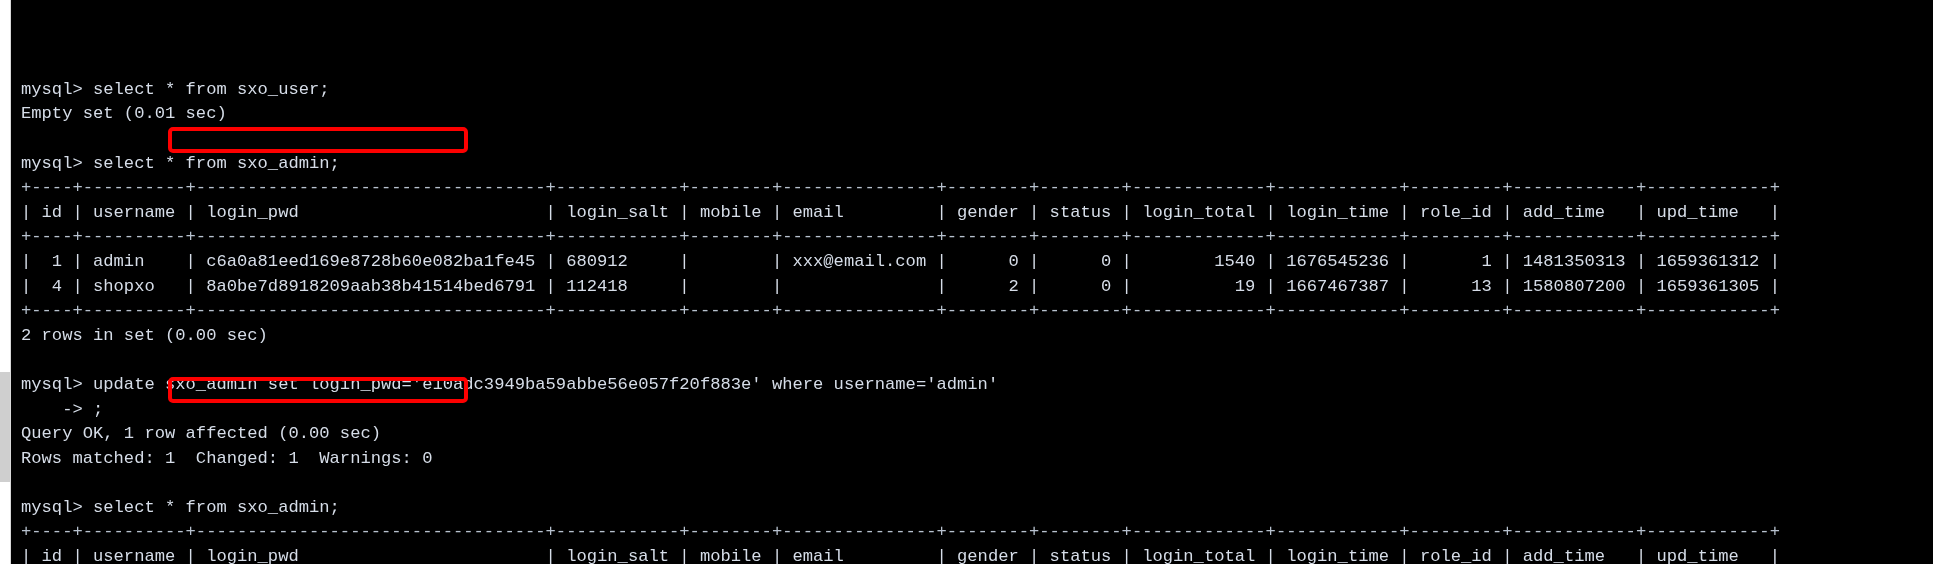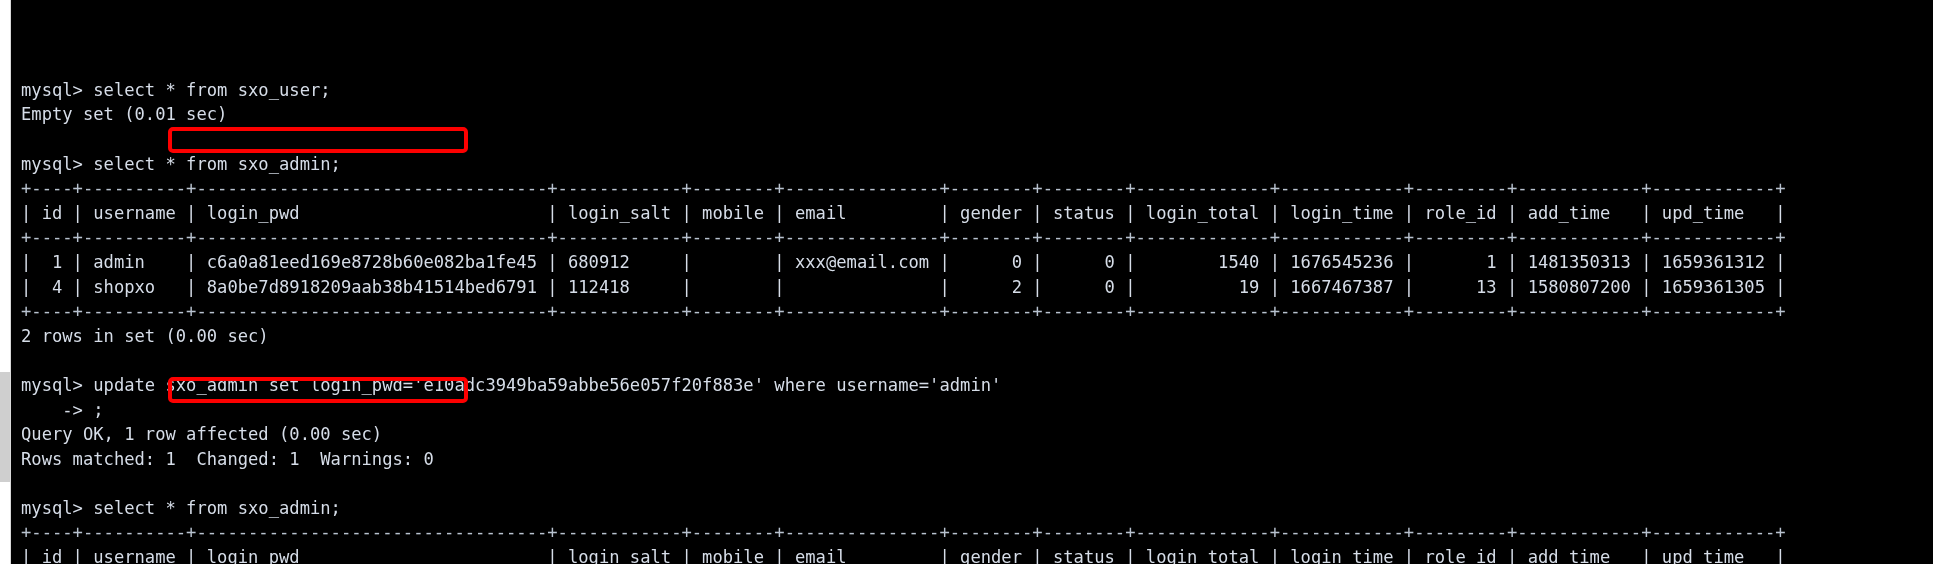--- a/index.html
+++ b/index.html
@@ -91,19 +91,19 @@
 <body>
 
 <div id="terminal-window">
 
   <div id="left-gutter">
     <div class="track-top"></div>
     <div class="thumb"></div>
     <div class="track-bottom"></div>
   </div>
 
-  <div id="console-output" style="font-size: 17.15px;">
+  <div id="console-output" style="font-size: 17.15px; font-family: Liberation Mono, monospace;">
     
   <div class="line">mysql&gt; select * from sxo_user;</div><div class="line">Empty set (0.01 sec)</div><div class="line blank"></div><div class="line">mysql&gt; select * from sxo_admin;</div><div class="line rule">+----+----------+----------------------------------+------------+--------+---------------+--------+--------+-------------+------------+---------+------------+------------+</div><div class="line">| id | username | login_pwd                        | login_salt | mobile | email         | gender | status | login_total | login_time | role_id | add_time   | upd_time   |</div><div class="line rule">+----+----------+----------------------------------+------------+--------+---------------+--------+--------+-------------+------------+---------+------------+------------+</div><div class="line">|  1 | admin    | c6a0a81eed169e8728b60e082ba1fe45 | 680912     |        | xxx@email.com |      0 |      0 |        1540 | 1676545236 |       1 | 1481350313 | 1659361312 |</div><div class="line">|  4 | shopxo   | 8a0be7d8918209aab38b41514bed6791 | 112418     |        |               |      2 |      0 |          19 | 1667467387 |      13 | 1580807200 | 1659361305 |</div><div class="line rule">+----+----------+----------------------------------+------------+--------+---------------+--------+--------+-------------+------------+---------+------------+------------+</div><div class="line">2 rows in set (0.00 sec)</div><div class="line blank"></div><div class="line">mysql&gt; update sxo_admin set login_pwd='e10adc3949ba59abbe56e057f20f883e' where username='admin'</div><div class="line">    -&gt; ;</div><div class="line">Query OK, 1 row affected (0.00 sec)</div><div class="line">Rows matched: 1  Changed: 1  Warnings: 0</div><div class="line blank"></div><div class="line">mysql&gt; select * from sxo_admin;</div><div class="line rule">+----+----------+----------------------------------+------------+--------+---------------+--------+--------+-------------+------------+---------+------------+------------+</div><div class="line">| id | username | login_pwd                        | login_salt | mobile | email         | gender | status | login_total | login_time | role_id | add_time   | upd_time   |</div></div>
 
 <div class="hl-box" style="left: 168px; top: 127px; width: 300px; height: 26px; border-color: rgb(254, 0, 0);"></div>
     <div class="hl-box" style="left: 168px; top: 377px; width: 300px; height: 26px; border-color: rgb(254, 0, 0);"></div>
   </div>
 
 </body></html>

